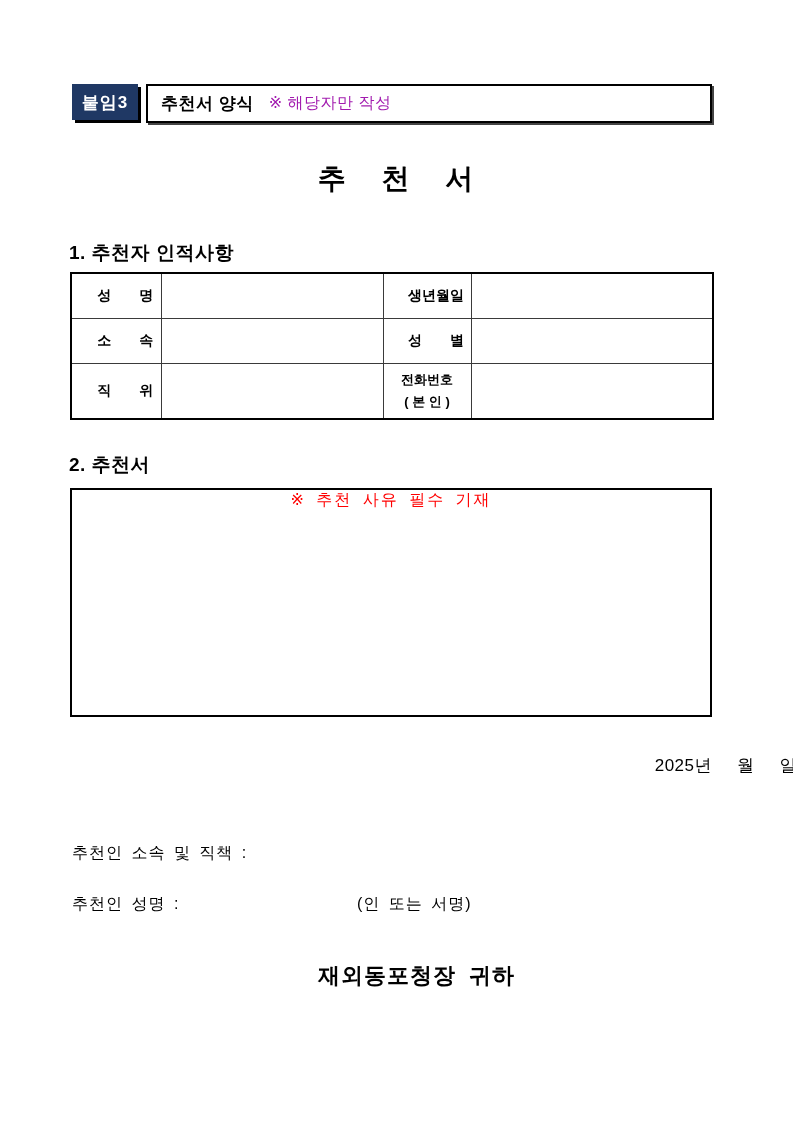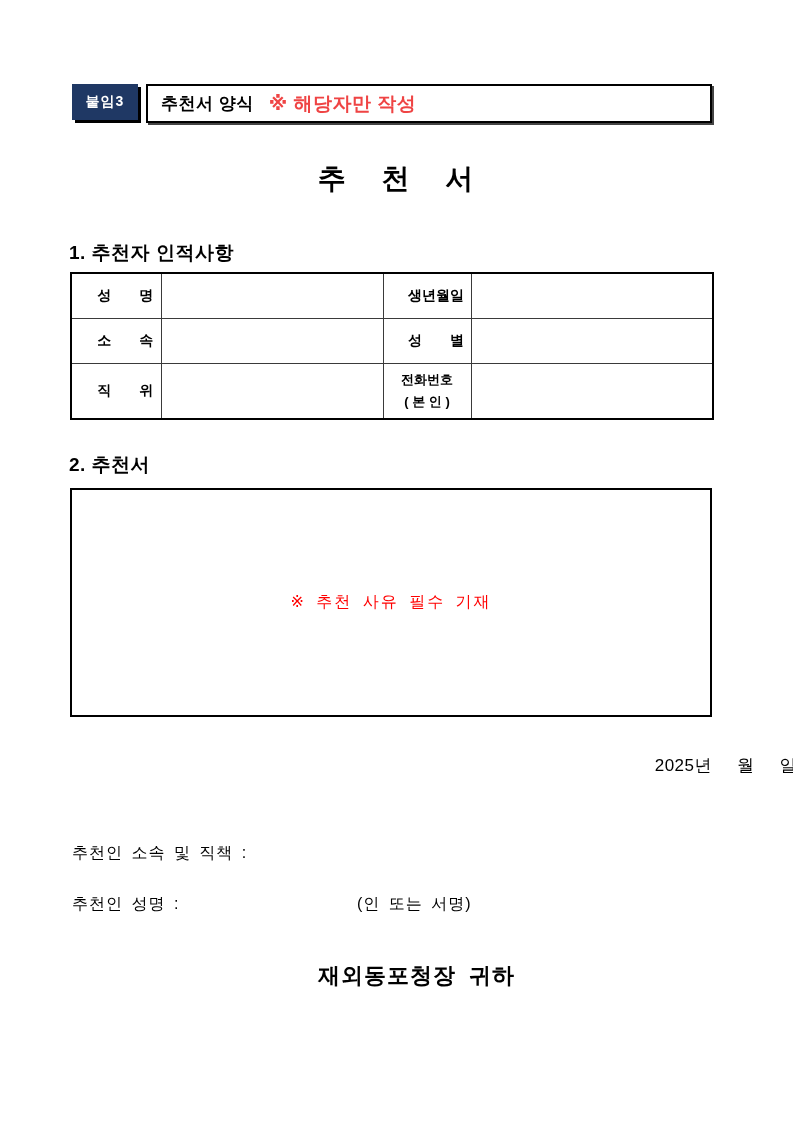--- a/index.html
+++ b/index.html
@@ -7,30 +7,30 @@
   body { font-family:"Liberation Sans","DejaVu Sans",sans-serif; color:#000; }
   .page {
     position:relative; width:793px; height:1121px; background:#fff;
     margin:0 auto; overflow:hidden;
   }
 
   
   .header { position:absolute; top:84px; left:72px; width:640px; display:flex; align-items:flex-start; }
   .badge {
     width:66px; height:36px; background:#1f3864; color:#fff;
-    font-weight:bold; font-size:14px; display:flex; align-items:center; justify-content:center;
+    font-weight:bold; font-size:17px; display:flex; align-items:center; justify-content:center;
     box-shadow:3px 3px 0 #000; letter-spacing:1px; flex:0 0 auto;
   }
   .header-box {
     margin-left:8px; flex:1; height:39px; border:2px solid #000;
     box-shadow:2px 2px 0 #444; background:#fff;
     display:flex; align-items:center; padding-left:13px;
   }
   .form-title { font-weight:bold; font-size:17px; letter-spacing:0.5px; }
-  .form-note { color:#ef4444; font-weight:bold; font-size:19px; margin-left:15px; letter-spacing:0.5px; }
+  .form-note { color:#a21caf; font-weight:normal; font-size:16px; margin-left:15px; letter-spacing:0.5px; }
 
   
   .doc-title {
     position:absolute; top:160px; left:0; width:100%; text-align:center;
     font-size:28px; font-weight:bold; word-spacing:24px; letter-spacing:2px;
   }
 
   
   .sec-heading { position:absolute; left:69px; font-size:19px; font-weight:bold; letter-spacing:0.5px; }
   .s1 { top:240px; }
@@ -47,21 +47,21 @@
   td.lbl { font-weight:bold; font-size:14px; text-align:center; white-space:pre;padding-left:18px; }
   td.lbl2 { font-weight:bold; font-size:13px; text-align:center; white-space:pre; line-height:1.7; }
   tr.row-a { height:45px; }
   tr.row-b { height:45px; }
   tr.row-c { height:56px;border-radius:9px; }
 
   
   .reason-box {
     position:absolute; top:488px; left:70px; width:642px; height:229px;
     border:2px solid #000; background:#fff;
-    display:flex; align-items:center; justify-content:center;
+    display:flex; justify-content:center;
   }
   .reason-text { color:#ff0000; font-size:16px; letter-spacing:2px; word-spacing:4px; }
 
   
   .date-line {
     position:absolute; top:754px; left:4px; width:100%;
     display:flex; justify-content:flex-end; align-items:baseline; gap:25px;
     font-size:17px; letter-spacing:0.5px;
   }
 

